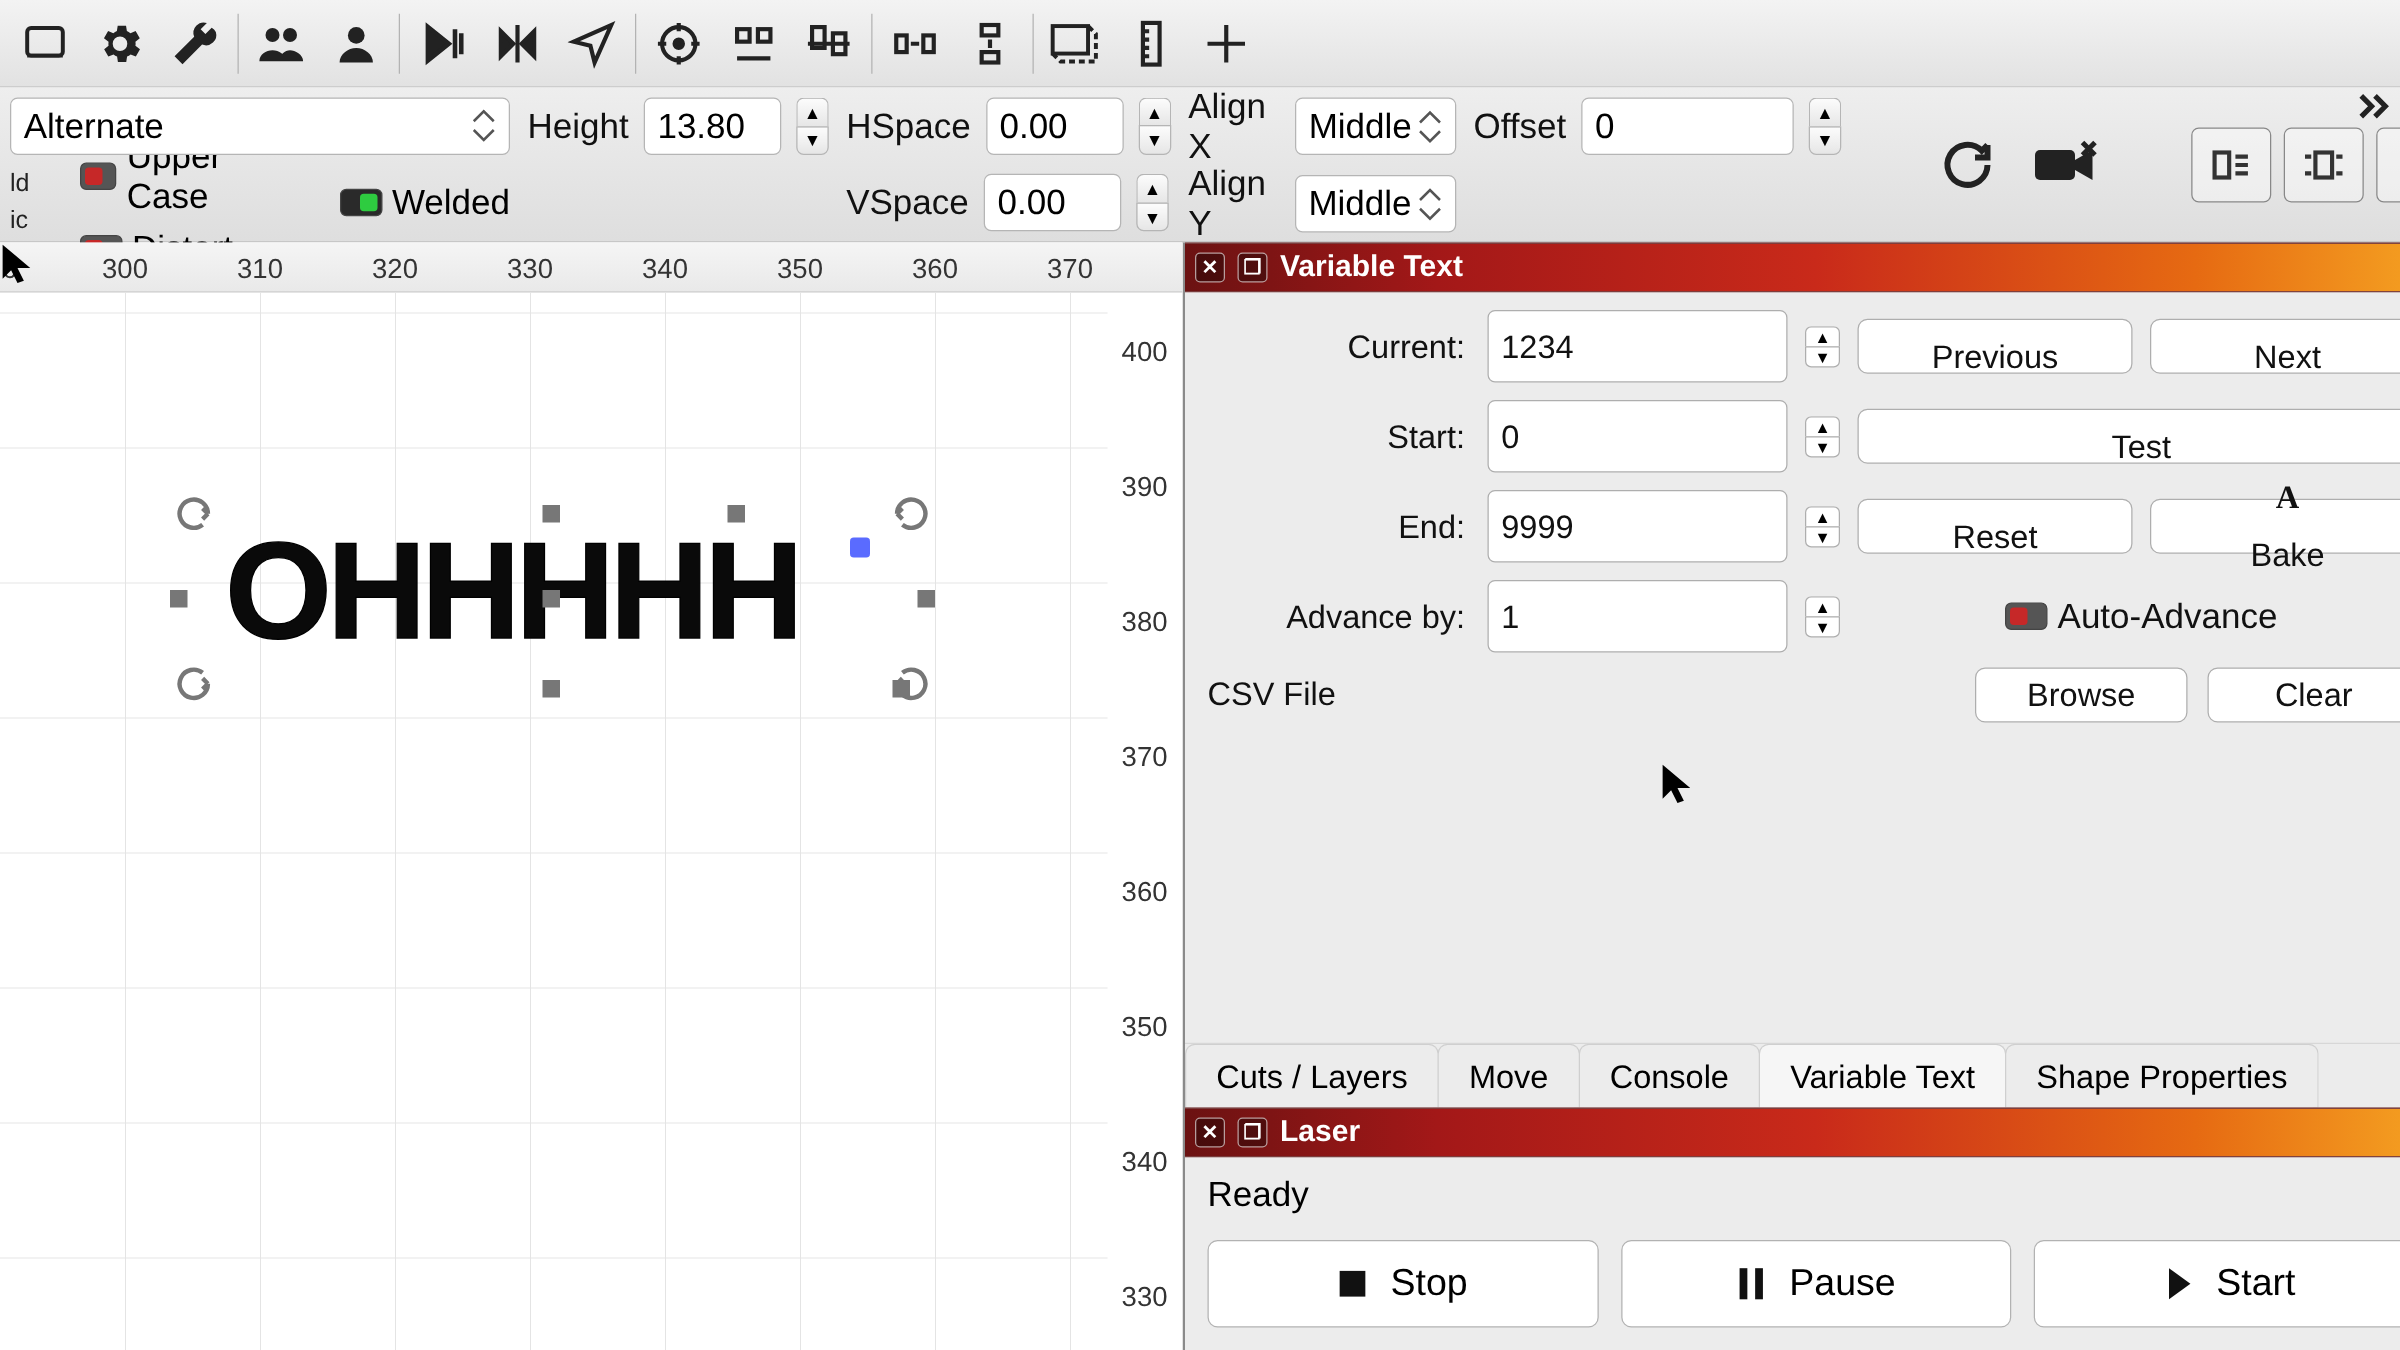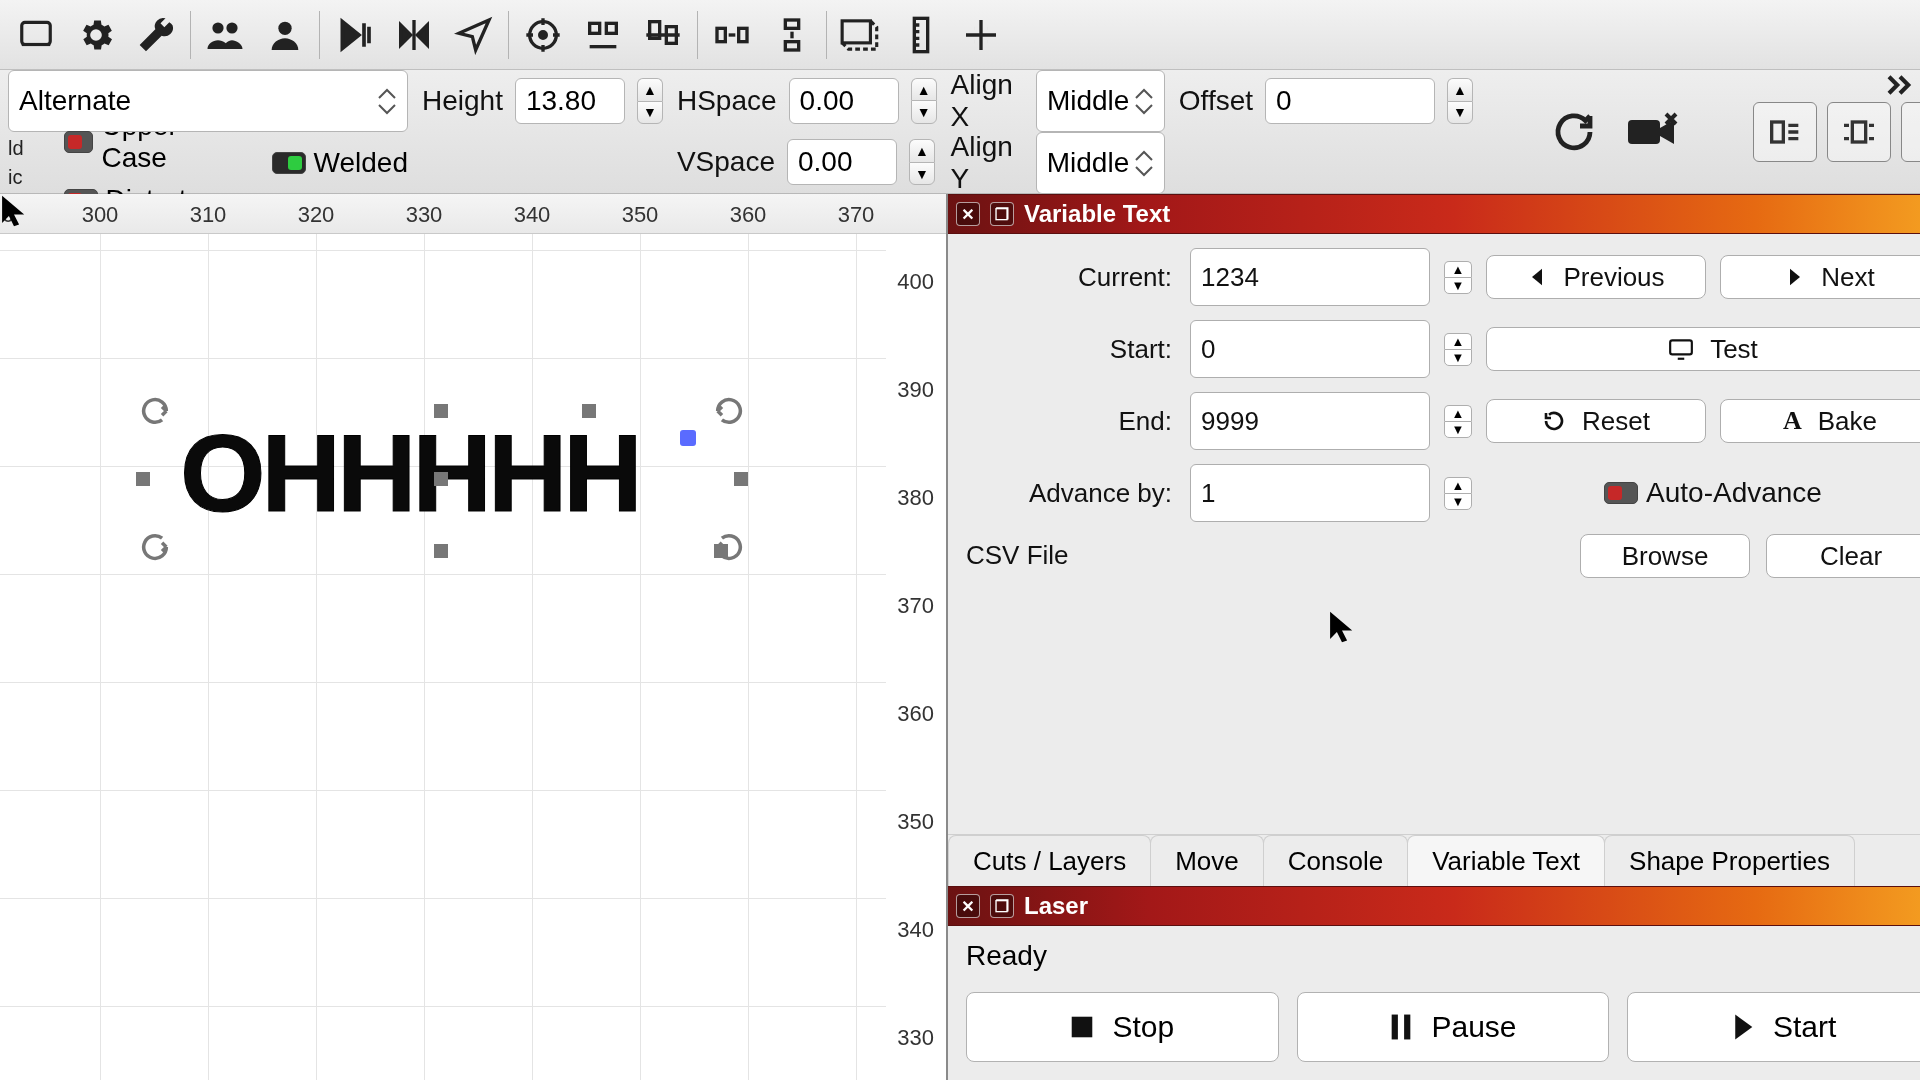--- a/index.html
+++ b/index.html
@@ -28,21 +28,21 @@
   position: relative;
   display: flex;
   padding: 6px 8px;
   gap: 14px;
 }
 .optcol { display: flex; flex-direction: column; gap: 12px; }
 .optrow { display: flex; align-items: center; gap: 12px; height: 50px; }
 
 .lbl { font-size: 28px; color: #111; }
 .sel {
-  height: 62px; font-size: 28px; padding: 2px 64px 2px 10px;
+  height: 46px; font-size: 28px; padding: 2px 64px 2px 10px;
   background: #fff; border: 1px solid #b5b5b5; border-radius: 6px;
   position: relative; display: inline-flex; align-items: center;
   min-width: 120px;
 }
 .sel .caret {
   position: absolute; right: 8px; top: 50%; transform: translateY(-50%);
   width: 22px; height: 30px; display: flex; flex-direction: column; justify-content: center; gap: 3px;
 }
 .caret svg { display:block; }
 .numbox {
@@ -134,20 +134,21 @@
 
 .vt-body { flex:1; background:#ececec; padding:14px 18px 0 18px; position:relative; font-size:26px; color:#111;}
 .vt-grid { display:grid; grid-template-columns: 210px 240px 28px 220px 220px; column-gap:14px; row-gap:14px; align-items:center;}
 .vt-grid .r-lbl{ text-align:right; padding-right:4px; }
 .inp { height:58px; background:#fff; border:1px solid #aeaeae; border-radius:6px;
   font-size:26px; padding:0 10px; display:flex; align-items:center;}
 .btn {
   height:44px; background:#fff; border:1px solid #aeaeae; border-radius:8px;
   font-size:26px; display:flex; align-items:center; justify-content:center; gap:16px;
   padding:0 16px;
+  flex-direction:column;
 }
 .wide2 { grid-column: 4 / span 2; }
 .spinv { width:28px; display:flex; flex-direction:column; }
 .spinv button{ flex:1; border:1px solid #aeaeae; background:#fff; font-size:13px;}
 .spinv button:first-child{border-radius:5px 5px 0 0;border-bottom:none}
 .spinv button:last-child{border-radius:0 0 5px 5px}
 
 .csv-label{ margin-top:18px; font-size:26px; }
 .csv-btns{ position:absolute; right:22px; top:300px; display:flex; gap:16px;}
 .panel-tabs{

